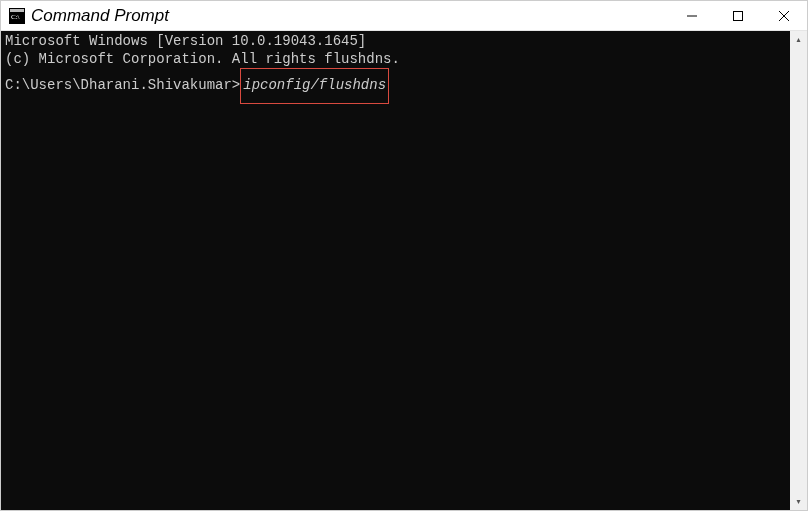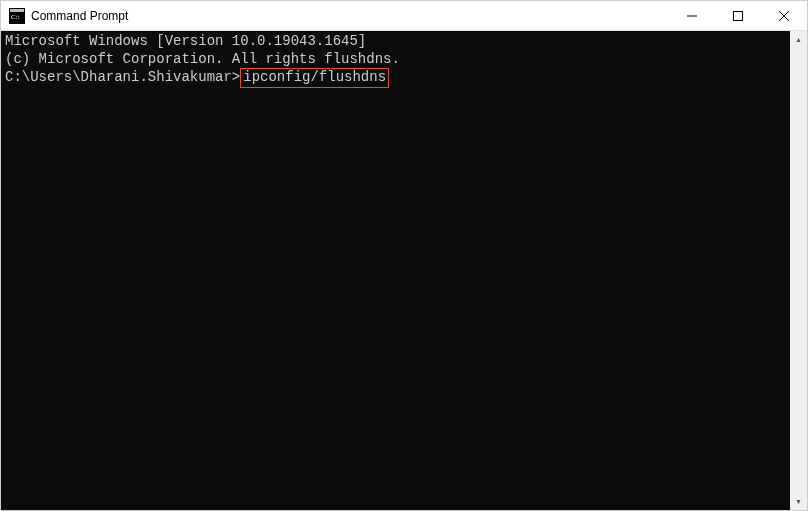--- a/index.html
+++ b/index.html
@@ -33,23 +33,24 @@
     }
     .titlebar-icon {
       width: 16px;
       height: 16px;
       margin-right: 6px;
       display: flex;
       align-items: center;
       justify-content: center;
     }
     .titlebar-title {
-      font-size: 12px;
+      font-size: 17px;
       color: #000;
       flex: 1;
+      font-style: italic;
     }
     .window-controls {
       display: flex;
       height: 100%;
     }
     .win-btn {
       width: 46px;
       height: 100%;
       display: flex;
       align-items: center;
@@ -74,22 +75,23 @@
       overflow: hidden;
     }
     .terminal-line {
       display: block;
     }
     .prompt-wrapper {
       display: inline;
     }
     .command-highlight {
       border: 1px solid #d94a3f;
-      padding: 0 2px;
+      padding: 8px 2px;
       display: inline-block;
+      font-style: italic;
     }
     .scrollbar {
       width: 17px;
       background: #f0f0f0;
       display: flex;
       flex-direction: column;
     }
     .scroll-arrow {
       height: 17px;
       display: flex;

